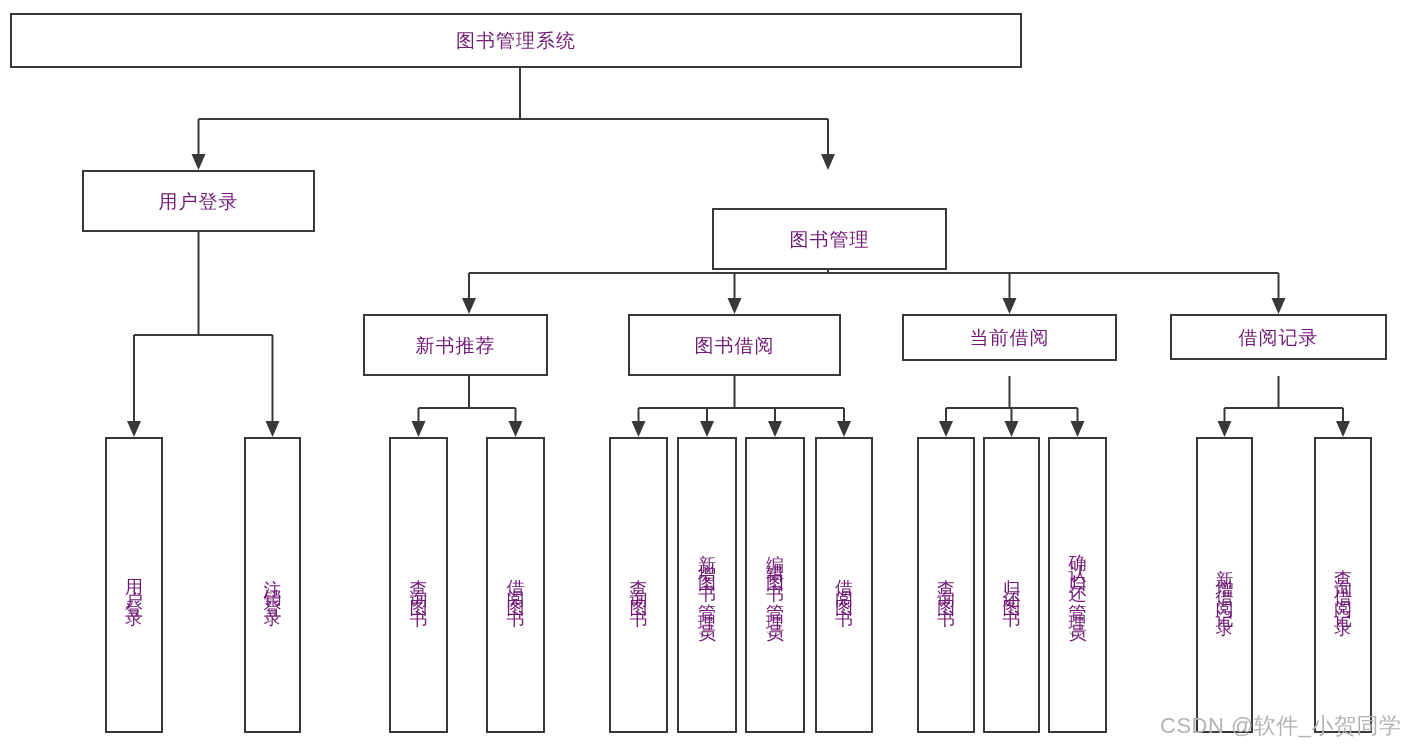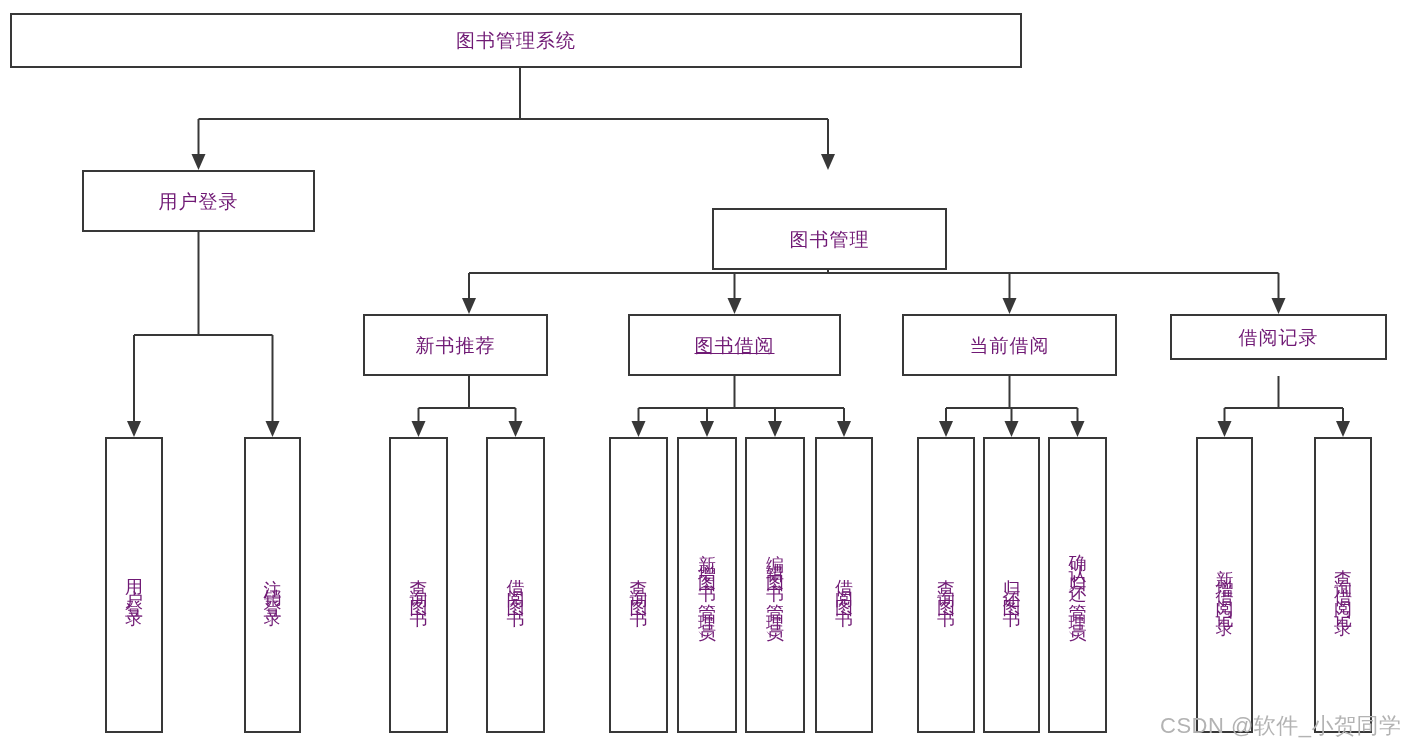--- a/index.html
+++ b/index.html
@@ -136,24 +136,24 @@
   <div class="box" style="left:82px; top:170px; width:233px; height:62px;">
     <span class="label">用户登录</span>
   </div>
   <div class="box" style="left:712px; top:170px; width:235px; height:62px;margin-top:38px;">
     <span class="label">图书管理</span>
   </div>
 
   <div class="box" style="left:363px; top:314px; width:185px; height:62px;">
     <span class="label">新书推荐</span>
   </div>
-  <div class="box" style="left:628px; top:314px; width:213px; height:62px;text-decoration:underline;">
+  <div class="box" style="left:628px; top:314px; width:213px; height:62px;">
     <span class="label">图书借阅</span>
   </div>
-  <div class="box" style="left:902px; top:314px; width:215px; height:62px;">
+  <div class="box" style="left:902px; top:314px; width:215px; height:47px;">
     <span class="label">当前借阅</span>
   </div>
   <div class="box" style="left:1170px; top:314px; width:217px; height:46px;">
     <span class="label">借阅记录</span>
   </div>
 
   <div class="box vbox" style="left:105px; top:437px; width:58px; height:296px;">
     <span class="label">用户登录</span>
   </div>
   <div class="box vbox" style="left:244px; top:437px; width:57px; height:296px;">

